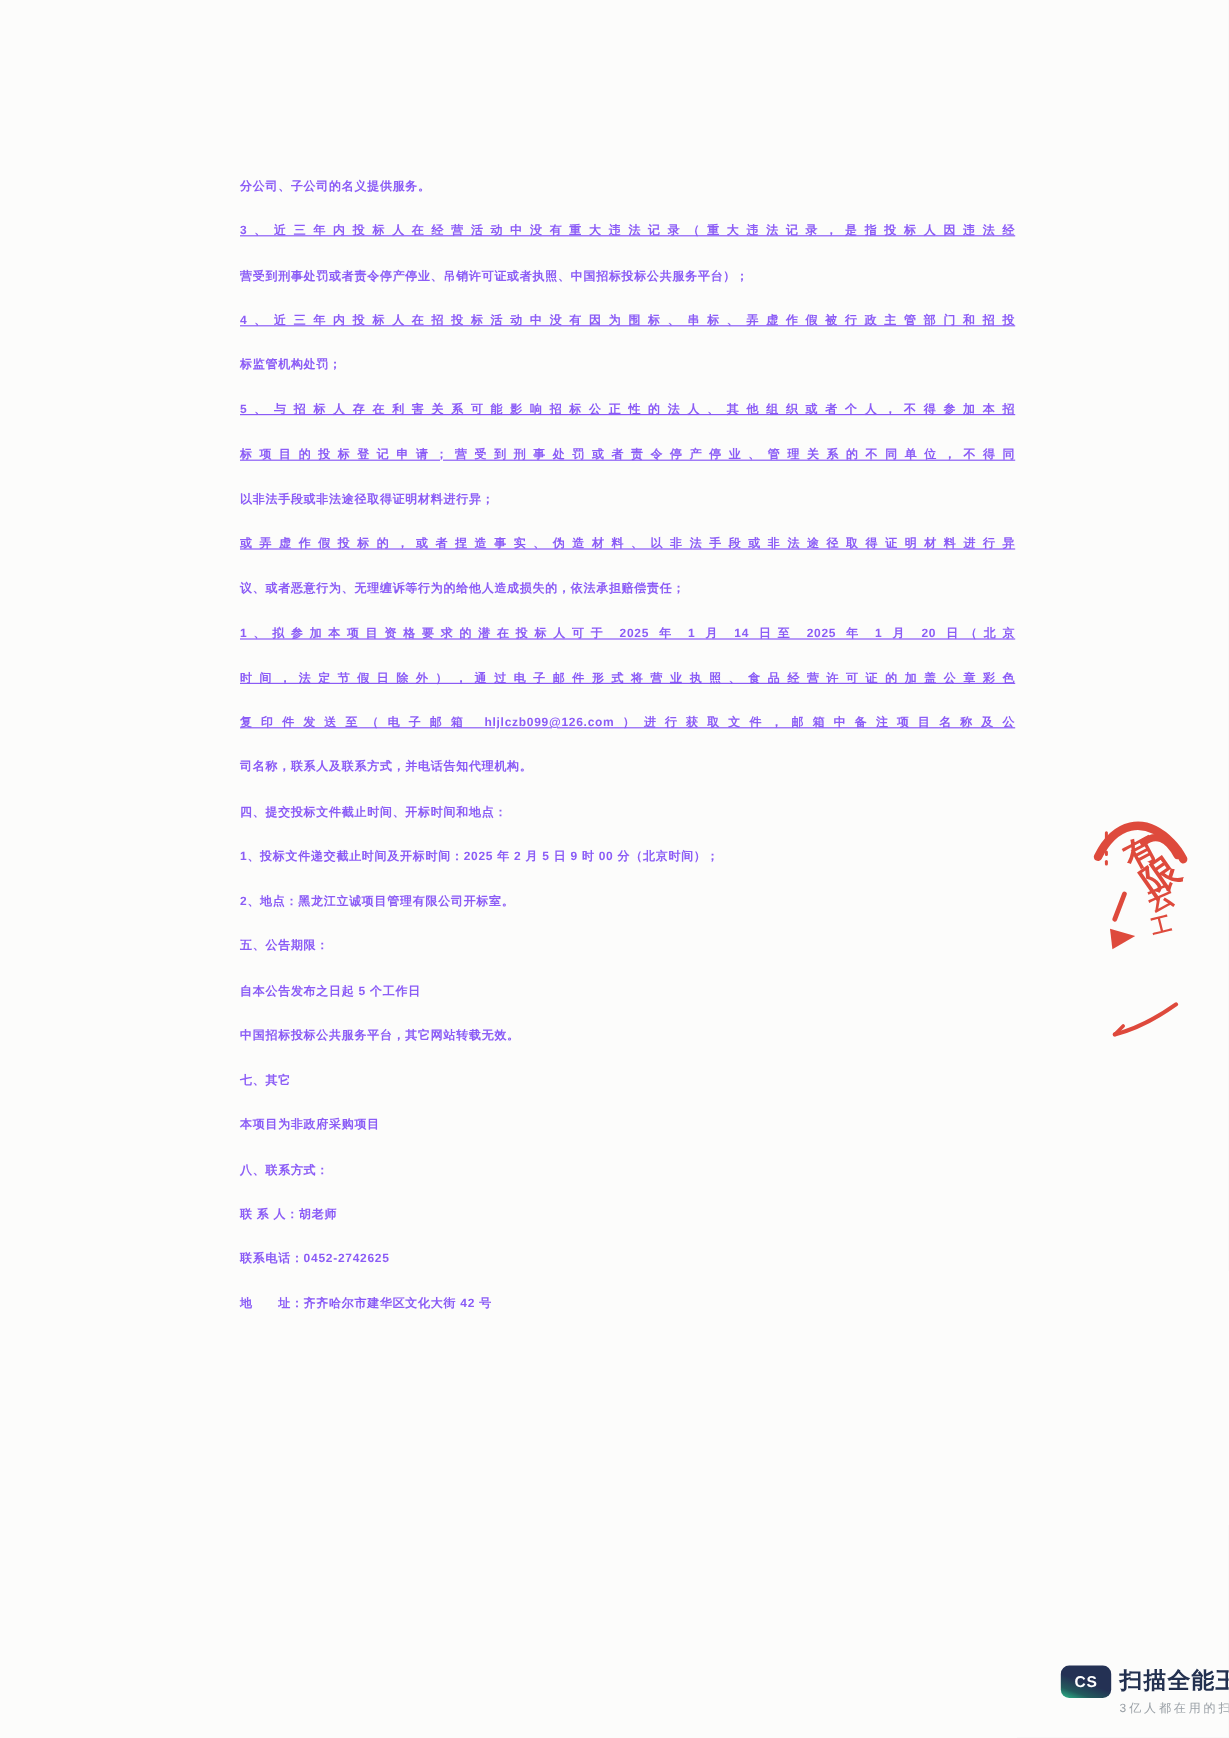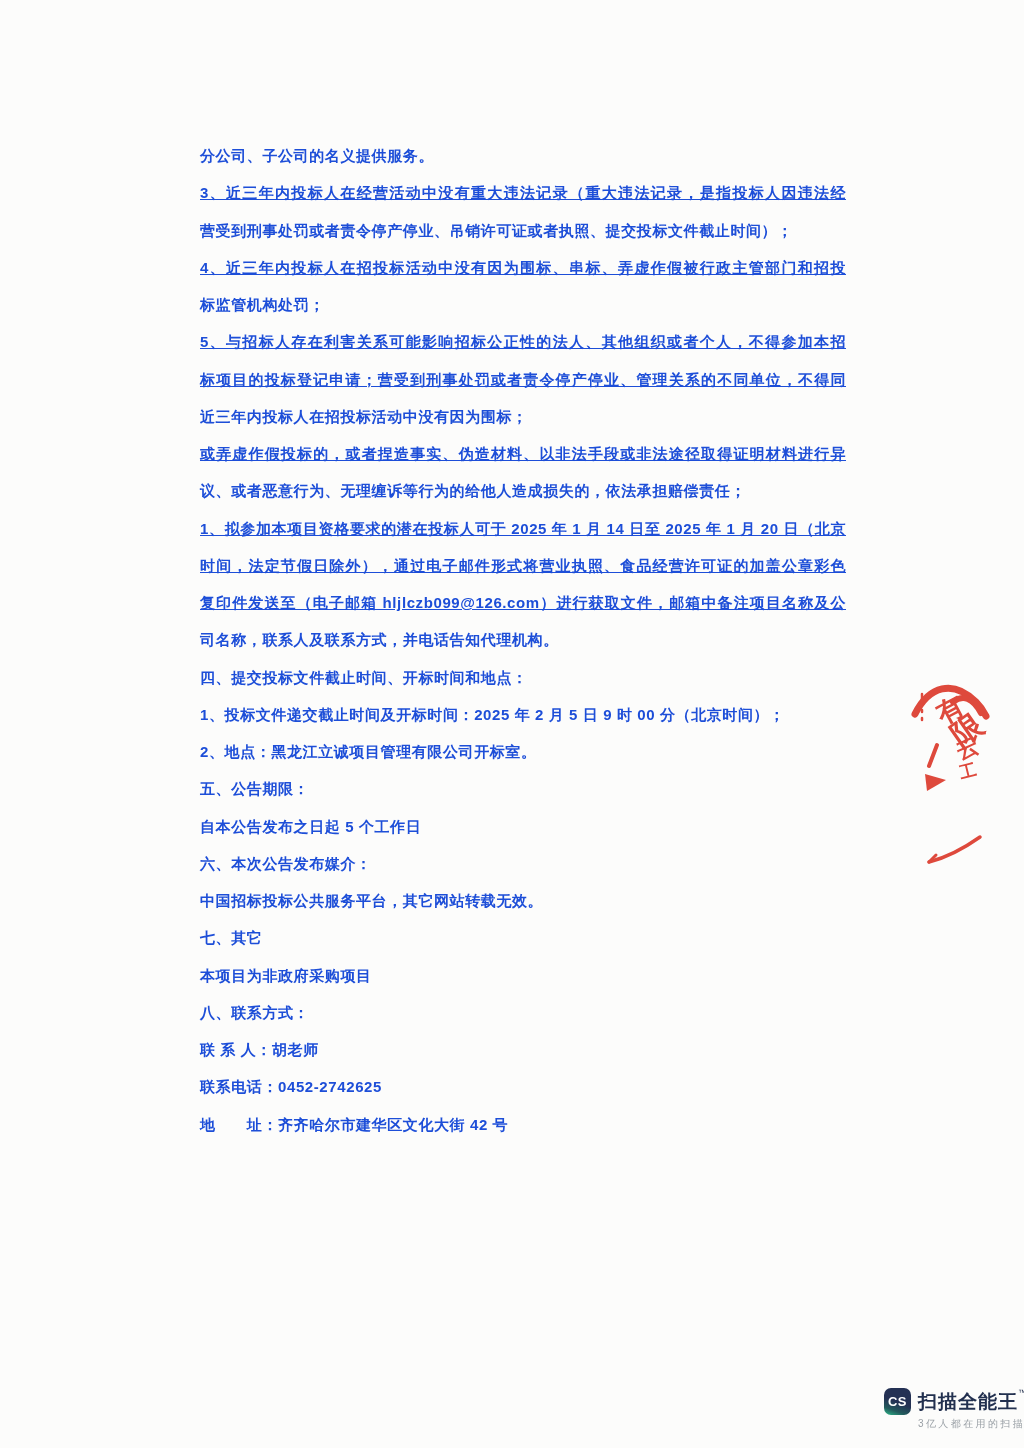--- a/index.html
+++ b/index.html
@@ -12,22 +12,22 @@
     position:relative;
     width:1024px;height:1448px;
     background:#fcfcfb;
     overflow:hidden;
   }
   
   .doc-body{
     position:absolute;
     left:200px;top:137px;
     width:646px;
-    color:#1d4ed8;
-    font-size:15px;
+    color:#8b5cf6;
+    font-size:10px;
     font-weight:600;
     letter-spacing:0.6px;
   }
   .para{margin:0;padding:0;}
   .line{
     height:37.25px;
     line-height:37.25px;
     white-space:pre;
     overflow:visible;
   }
@@ -49,21 +49,21 @@
     font-weight:700;
   }
   
   .cs-footer{
     position:absolute;
     left:884px;top:1388px;
     display:flex;
     align-items:flex-start;
   }
   .cs-icon{
-    width:27px;height:27px;
+    width:42px;height:27px;
     border-radius:7px;
     background:linear-gradient(200deg,#243154 52%,#235a5c 78%,#2dbd8c 100%);
     color:#ffffff;
     font-size:13px;
     font-weight:800;
     display:flex;align-items:center;justify-content:center;
     letter-spacing:0.5px;
   }
   .cs-texts{margin-left:7px;}
   .cs-brand{
@@ -92,30 +92,30 @@
 <body>
 
 <div class="page">
 
   <div class="doc-body" id="doc-body">
       <div class="para">
         <div class="line">分公司、子公司的名义提供服务。</div>
       </div>
       <div class="para">
         <div class="line fill">3、近三年内投标人在经营活动中没有重大违法记录（重大违法记录，是指投标人因违法经</div>
-        <div class="line">营受到刑事处罚或者责令停产停业、吊销许可证或者执照、提交投标文件截止时间）；</div>
+        <div class="line">营受到刑事处罚或者责令停产停业、吊销许可证或者执照、中国招标投标公共服务平台）；</div>
       </div>
       <div class="para">
         <div class="line fill">4、近三年内投标人在招投标活动中没有因为围标、串标、弄虚作假被行政主管部门和招投</div>
         <div class="line">标监管机构处罚；</div>
       </div>
       <div class="para">
         <div class="line fill">5、与招标人存在利害关系可能影响招标公正性的法人、其他组织或者个人，不得参加本招</div>
         <div class="line fill">标项目的投标登记申请；营受到刑事处罚或者责令停产停业、管理关系的不同单位，不得同</div>
-        <div class="line">近三年内投标人在招投标活动中没有因为围标；</div>
+        <div class="line">以非法手段或非法途径取得证明材料进行异；</div>
       </div>
       <div class="para">
         <div class="line fill">或弄虚作假投标的，或者捏造事实、伪造材料、以非法手段或非法途径取得证明材料进行异</div>
         <div class="line">议、或者恶意行为、无理缠诉等行为的给他人造成损失的，依法承担赔偿责任；</div>
       </div>
       <div class="para">
         <div class="line fill">1、拟参加本项目资格要求的潜在投标人可于 2025 年 1 月 14 日至 2025 年 1 月 20 日（北京</div>
         <div class="line fill">时间，法定节假日除外），通过电子邮件形式将营业执照、食品经营许可证的加盖公章彩色</div>
         <div class="line fill">复印件发送至（电子邮箱 hljlczb099@126.com）进行获取文件，邮箱中备注项目名称及公</div>
         <div class="line">司名称，联系人及联系方式，并电话告知代理机构。</div>
@@ -127,23 +127,20 @@
         <div class="line">1、投标文件递交截止时间及开标时间：2025 年 2 月 5 日 9 时 00 分（北京时间）；</div>
       </div>
       <div class="para">
         <div class="line">2、地点：黑龙江立诚项目管理有限公司开标室。</div>
       </div>
       <div class="para">
         <div class="line">五、公告期限：</div>
       </div>
       <div class="para">
         <div class="line">自本公告发布之日起 5 个工作日</div>
-      </div>
-      <div class="para">
-        <div class="line">六、本次公告发布媒介：</div>
       </div>
       <div class="para">
         <div class="line">中国招标投标公共服务平台，其它网站转载无效。</div>
       </div>
       <div class="para">
         <div class="line">七、其它</div>
       </div>
       <div class="para">
         <div class="line">本项目为非政府采购项目</div>
       </div>

